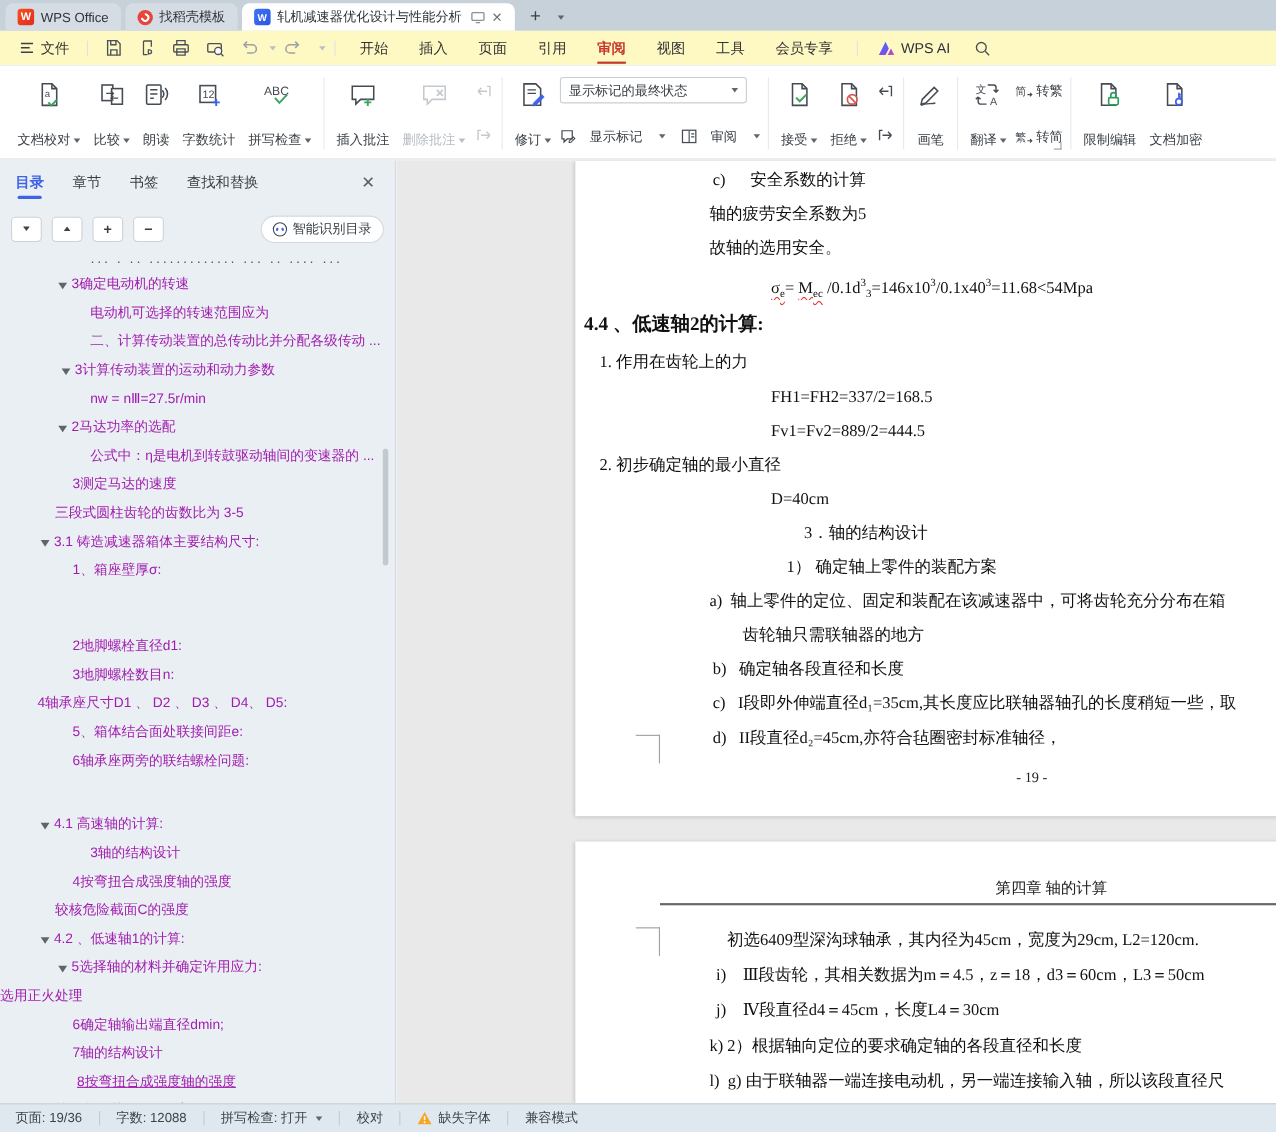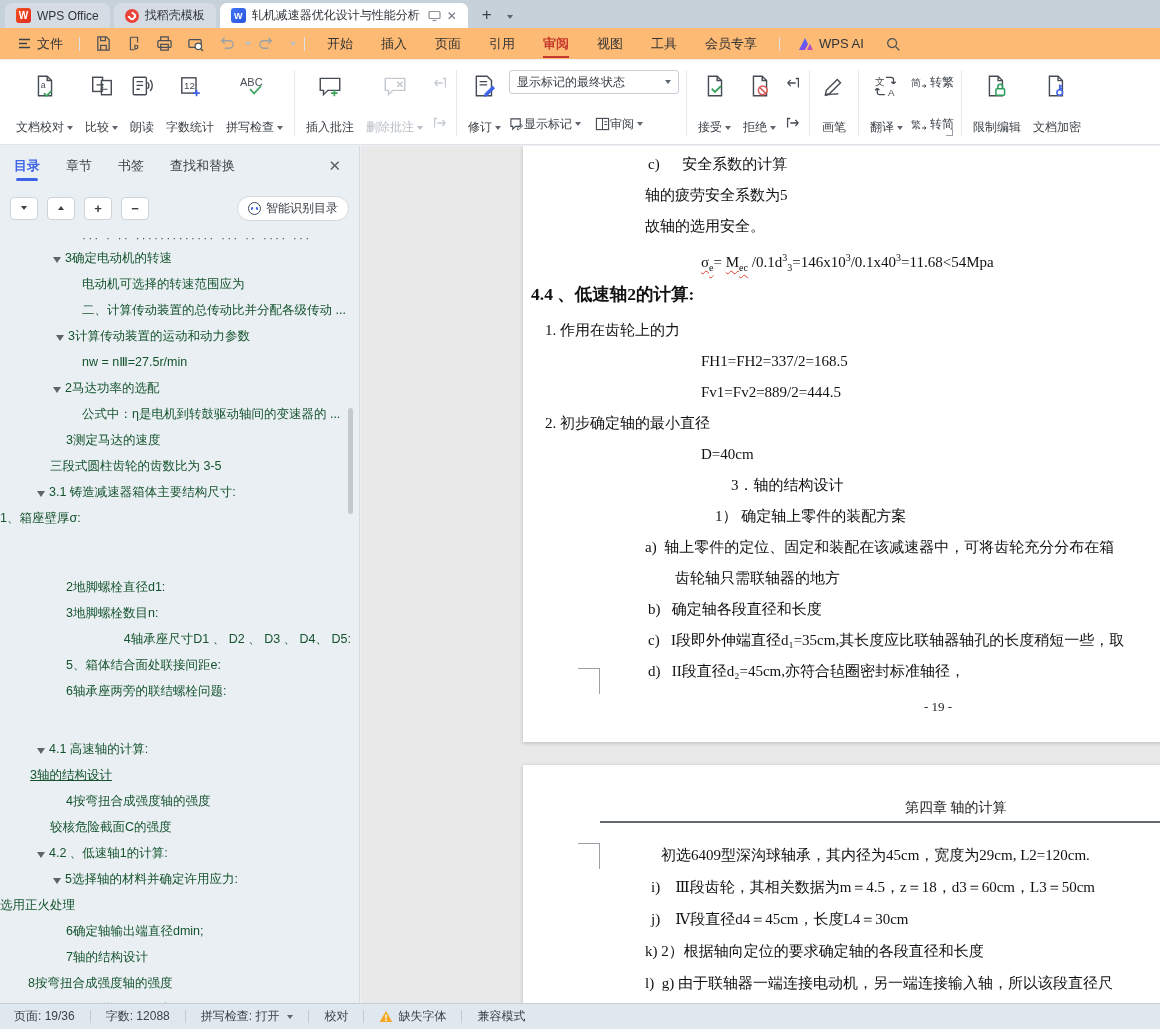--- a/index.html
+++ b/index.html
@@ -17,61 +17,61 @@
   .docerlogo i{position:absolute;left:3px;top:3px;width:8px;height:8px;border:2px solid #fff;border-left-color:transparent;border-radius:50%;transform:rotate(40deg);display:block;}
   .wlogo{width:15px;height:15px;border-radius:3px;background:linear-gradient(135deg,#3e74f6,#2b55e0);color:#fff;font-size:9px;font-weight:bold;display:flex;align-items:center;justify-content:center;}
   .ticon{color:#868d94;display:flex;align-items:center;}
   .tx{color:#6d747b;font-size:12px;}
   .tabplus{font-size:17px;color:#3c4246;margin:0 0 3px 14px;}
   .tabchev{margin:0 0 5px 12px;}
   .cv{display:inline-block;width:0;height:0;border-left:3.5px solid transparent;border-right:3.5px solid transparent;border-top:4px solid #5f666d;margin-left:3px;}
   .cv.lite{border-top-color:#b9bfc6;}
 
   
-  .menubar{height:32px;background:#fdba74;display:flex;align-items:center;font-size:13px;padding-left:10px;border-bottom:1px solid #eef0f3;}
+  .menubar{height:32px;background:#fef9c3;display:flex;align-items:center;font-size:13px;padding-left:10px;border-bottom:1px solid #eef0f3;}
   .mfile{display:flex;align-items:center;gap:6px;padding:0 8px;}
   .mdiv{width:1px;height:14px;background:#dde2e7;margin:0 8px;}
   .micon{display:flex;align-items:center;padding:0 7px;height:24px;}
   .mitem{padding:0 14px;height:30px;display:flex;align-items:center;}
   .mitem.active{color:#c6392d;font-weight:bold;position:relative;}
   .mitem.active::after{content:"";position:absolute;left:14px;right:14px;bottom:1px;height:2px;background:#c6392d;}
   .ai{display:flex;align-items:center;gap:5px;padding:0 10px;font-size:13px;color:#2f3439;}
 
   
   .ribbon{height:85px;background:#ffffff;border-bottom:1px solid #dfe3e7;display:flex;align-items:stretch;padding:7px 6px 5px 10px;position:relative;}
   .vdiv{width:1px;background:#e6e9ec;margin:3px 5px;}
   .rb{display:flex;flex-direction:column;align-items:center;justify-content:space-between;padding:3px 6px;border-radius:4px;}
   .rb .ic{height:32px;display:flex;align-items:center;justify-content:center;}
   .rb .lb{font-size:12px;color:#3a4046;display:flex;align-items:center;white-space:nowrap;}
   .rb.dis .lb{color:#b7bdc3;}
   .col{display:flex;flex-direction:column;justify-content:space-between;padding:3px 2px;}
   .smic{height:26px;display:flex;align-items:center;justify-content:center;}
   .sel{width:170px;height:24px;border:1px solid #c8ced5;border-radius:3px;display:flex;align-items:center;justify-content:space-between;padding:0 7px;font-size:12px;color:#3a4046;background:#fff;}
   .smrow{display:flex;align-items:center;gap:14px;font-size:12px;color:#3a4046;height:24px;}
-  .smbtn{display:flex;align-items:center;gap:0;white-space:nowrap;}
+  .smbtn{display:flex;align-items:center;gap:12px;white-space:nowrap;}
   .zbtn{display:flex;align-items:center;gap:2px;font-size:12px;color:#3a4046;height:24px;white-space:nowrap;}
   .corner{position:absolute;width:7px;height:7px;border-right:1px solid #979ea5;border-bottom:1px solid #979ea5;right:3px;bottom:3px;}
   .grp{position:relative;display:flex;}
 
   
   .sidebar{position:absolute;top:146px;left:0;width:360px;height:857px;background:#e9eff3;border-right:1px solid #d5dce1;}
   .stabs{height:40px;display:flex;align-items:center;padding:0 14px;font-size:13px;color:#3a4046;gap:26px;position:relative;}
   .stab{height:38px;display:flex;align-items:center;position:relative;font-family:Liberation Mono, monospace;}
   .stab.active{color:#3e63e8;font-weight:bold;}
   .stab.active::after{content:"";position:absolute;left:2px;right:2px;bottom:4px;height:3px;border-radius:2px;background:#3e63e8;}
   .sclose{position:absolute;right:18px;font-size:15px;color:#5b6167;}
   .stools{height:44px;display:flex;align-items:center;padding:0 10px;}
   .tbtn{width:28px;height:23px;background:#fff;border:1px solid #ccd3d9;border-radius:4px;display:flex;align-items:center;justify-content:center;margin-right:9px;font-size:13px;color:#3a4046;font-weight:bold;}
   .smart{margin-left:auto;height:25px;background:#fff;border:1px solid #d3d9de;border-radius:13px;display:flex;align-items:center;gap:5px;padding:0 10px;font-size:12px;color:#3a4046;}
   .face{width:13px;height:13px;border:1.4px solid #3e4a57;border-radius:50%;position:relative;}
   .face::before,.face::after{content:"";position:absolute;top:4px;width:2px;height:3px;background:#3e63e8;border-radius:1px;}
   .face::before{left:2.2px;transform:rotate(18deg);}
   .face::after{right:2.2px;transform:rotate(-18deg);}
   .toclist{position:absolute;top:86px;left:0;right:8px;bottom:0;overflow:hidden;}
-  .toc-row{height:26px;line-height:26px;font-size:12.5px;color:#14532d;white-space:nowrap;overflow:hidden;}
+  .toc-row{height:26px;line-height:26px;font-size:12.5px;color:#a21caf;white-space:nowrap;overflow:hidden;}
   .toc-row .ta{display:inline-block;width:0;height:0;border-left:4.5px solid transparent;border-right:4.5px solid transparent;border-top:6px solid #5d646b;margin-right:4px;position:relative;top:1px;}
   .toc-row.clip{height:13px;line-height:13px;overflow:hidden;color:#50565c;letter-spacing:2px;}
   .sscroll{position:absolute;left:348px;top:262px;width:5px;height:106px;background:#c2c9cf;border-radius:3px;}
 
   
   .docarea{position:absolute;top:146px;left:361px;width:799px;height:857px;background:#e9e9e9;overflow:hidden;}
   .page{position:absolute;left:162px;width:830px;background:#fff;box-shadow:0 1px 4px rgba(0,0,0,.22);font-family:"Liberation Serif","DejaVu Serif",serif;color:#111;font-size:15px;}
   .page1{top:0;height:596px;padding-top:3px;}
   .page2{top:619px;height:238px;}
   .doc-line{white-space:pre;height:31px;line-height:31px;}
@@ -508,36 +508,36 @@
       <div class="toc-row" style="padding-left: 53px;"><span class="ta"></span><span>3确定电动机的转速</span></div>
       <div class="toc-row" style="padding-left: 82px;"><span>电动机可选择的转速范围应为</span></div>
       <div class="toc-row" style="padding-left: 82px;"><span>二、计算传动装置的总传动比并分配各级传动 ...</span></div>
       <div class="toc-row" style="padding-left: 56px;"><span class="ta"></span><span>3计算传动装置的运动和动力参数</span></div>
       <div class="toc-row" style="padding-left: 82px;"><span>nw = nⅢ=27.5r/min</span></div>
       <div class="toc-row" style="padding-left: 53px;"><span class="ta"></span><span>2马达功率的选配</span></div>
       <div class="toc-row" style="padding-left: 82px;"><span>公式中：η是电机到转鼓驱动轴间的变速器的 ...</span></div>
       <div class="toc-row" style="padding-left: 66px;"><span>3测定马达的速度</span></div>
       <div class="toc-row" style="padding-left: 50px;"><span>三段式圆柱齿轮的齿数比为 3-5</span></div>
       <div class="toc-row" style="padding-left: 37px;"><span class="ta"></span><span>3.1  铸造减速器箱体主要结构尺寸:</span></div>
-      <div class="toc-row" style=""><span>1、箱座壁厚σ:</span></div>
+      <div class="toc-row" style="padding-left: 66px;"><span>1、箱座壁厚σ:</span></div>
       <div class="toc-row" style="padding-left: 66px; margin-top: 43px;"><span>2地脚螺栓直径d1:</span></div>
       <div class="toc-row" style="padding-left: 66px;"><span>3地脚螺栓数目n:</span></div>
-      <div class="toc-row" style="padding-left: 34px; text-align: right;"><span>4轴承座尺寸D1 、 D2 、 D3 、 D4、 D5:</span></div>
+      <div class="toc-row" style="padding-left: 34px;"><span>4轴承座尺寸D1 、 D2 、 D3 、 D4、 D5:</span></div>
       <div class="toc-row" style="padding-left: 66px;"><span>5、箱体结合面处联接间距e:</span></div>
       <div class="toc-row" style="padding-left: 66px;"><span>6轴承座两旁的联结螺栓问题:</span></div>
       <div class="toc-row" style="padding-left: 37px; margin-top: 32px;"><span class="ta"></span><span>4.1  高速轴的计算:</span></div>
-      <div class="toc-row" style="padding-left: 30px; text-decoration: underline;"><span>3轴的结构设计</span></div>
+      <div class="toc-row" style="padding-left: 82px;"><span>3轴的结构设计</span></div>
       <div class="toc-row" style="padding-left: 66px;"><span>4按弯扭合成强度轴的强度</span></div>
       <div class="toc-row" style="padding-left: 50px;"><span>较核危险截面C的强度</span></div>
       <div class="toc-row" style="padding-left: 37px;"><span class="ta"></span><span>4.2 、低速轴1的计算:</span></div>
       <div class="toc-row" style="padding-left: 53px;"><span class="ta"></span><span>5选择轴的材料并确定许用应力:</span></div>
       <div class="toc-row" style=""><span>选用正火处理</span></div>
       <div class="toc-row" style="padding-left: 66px;"><span>6确定轴输出端直径dmin;</span></div>
       <div class="toc-row" style="padding-left: 66px;"><span>7轴的结构设计</span></div>
-      <div class="toc-row" style="padding-left: 28px;"><span>8按弯扭合成强度轴的强度</span></div>
+      <div class="toc-row" style="padding-left: 70px; text-decoration: underline;"><span>8按弯扭合成强度轴的强度</span></div>
       <div class="toc-row" style="padding-left: 50px;"><span>较核危险截面C的强度</span></div>
       <div class="toc-row" style="padding-left: 37px;"><span class="ta"></span><span>4.3、 中间轴1的计算:</span></div>
     </div>
   <div class="sscroll"></div>
 </div>
 
 <div class="docarea">
   <div class="page page1">
     <div id="page1-lines">
         <div class="doc-line xa">c)      安全系数的计算</div>

